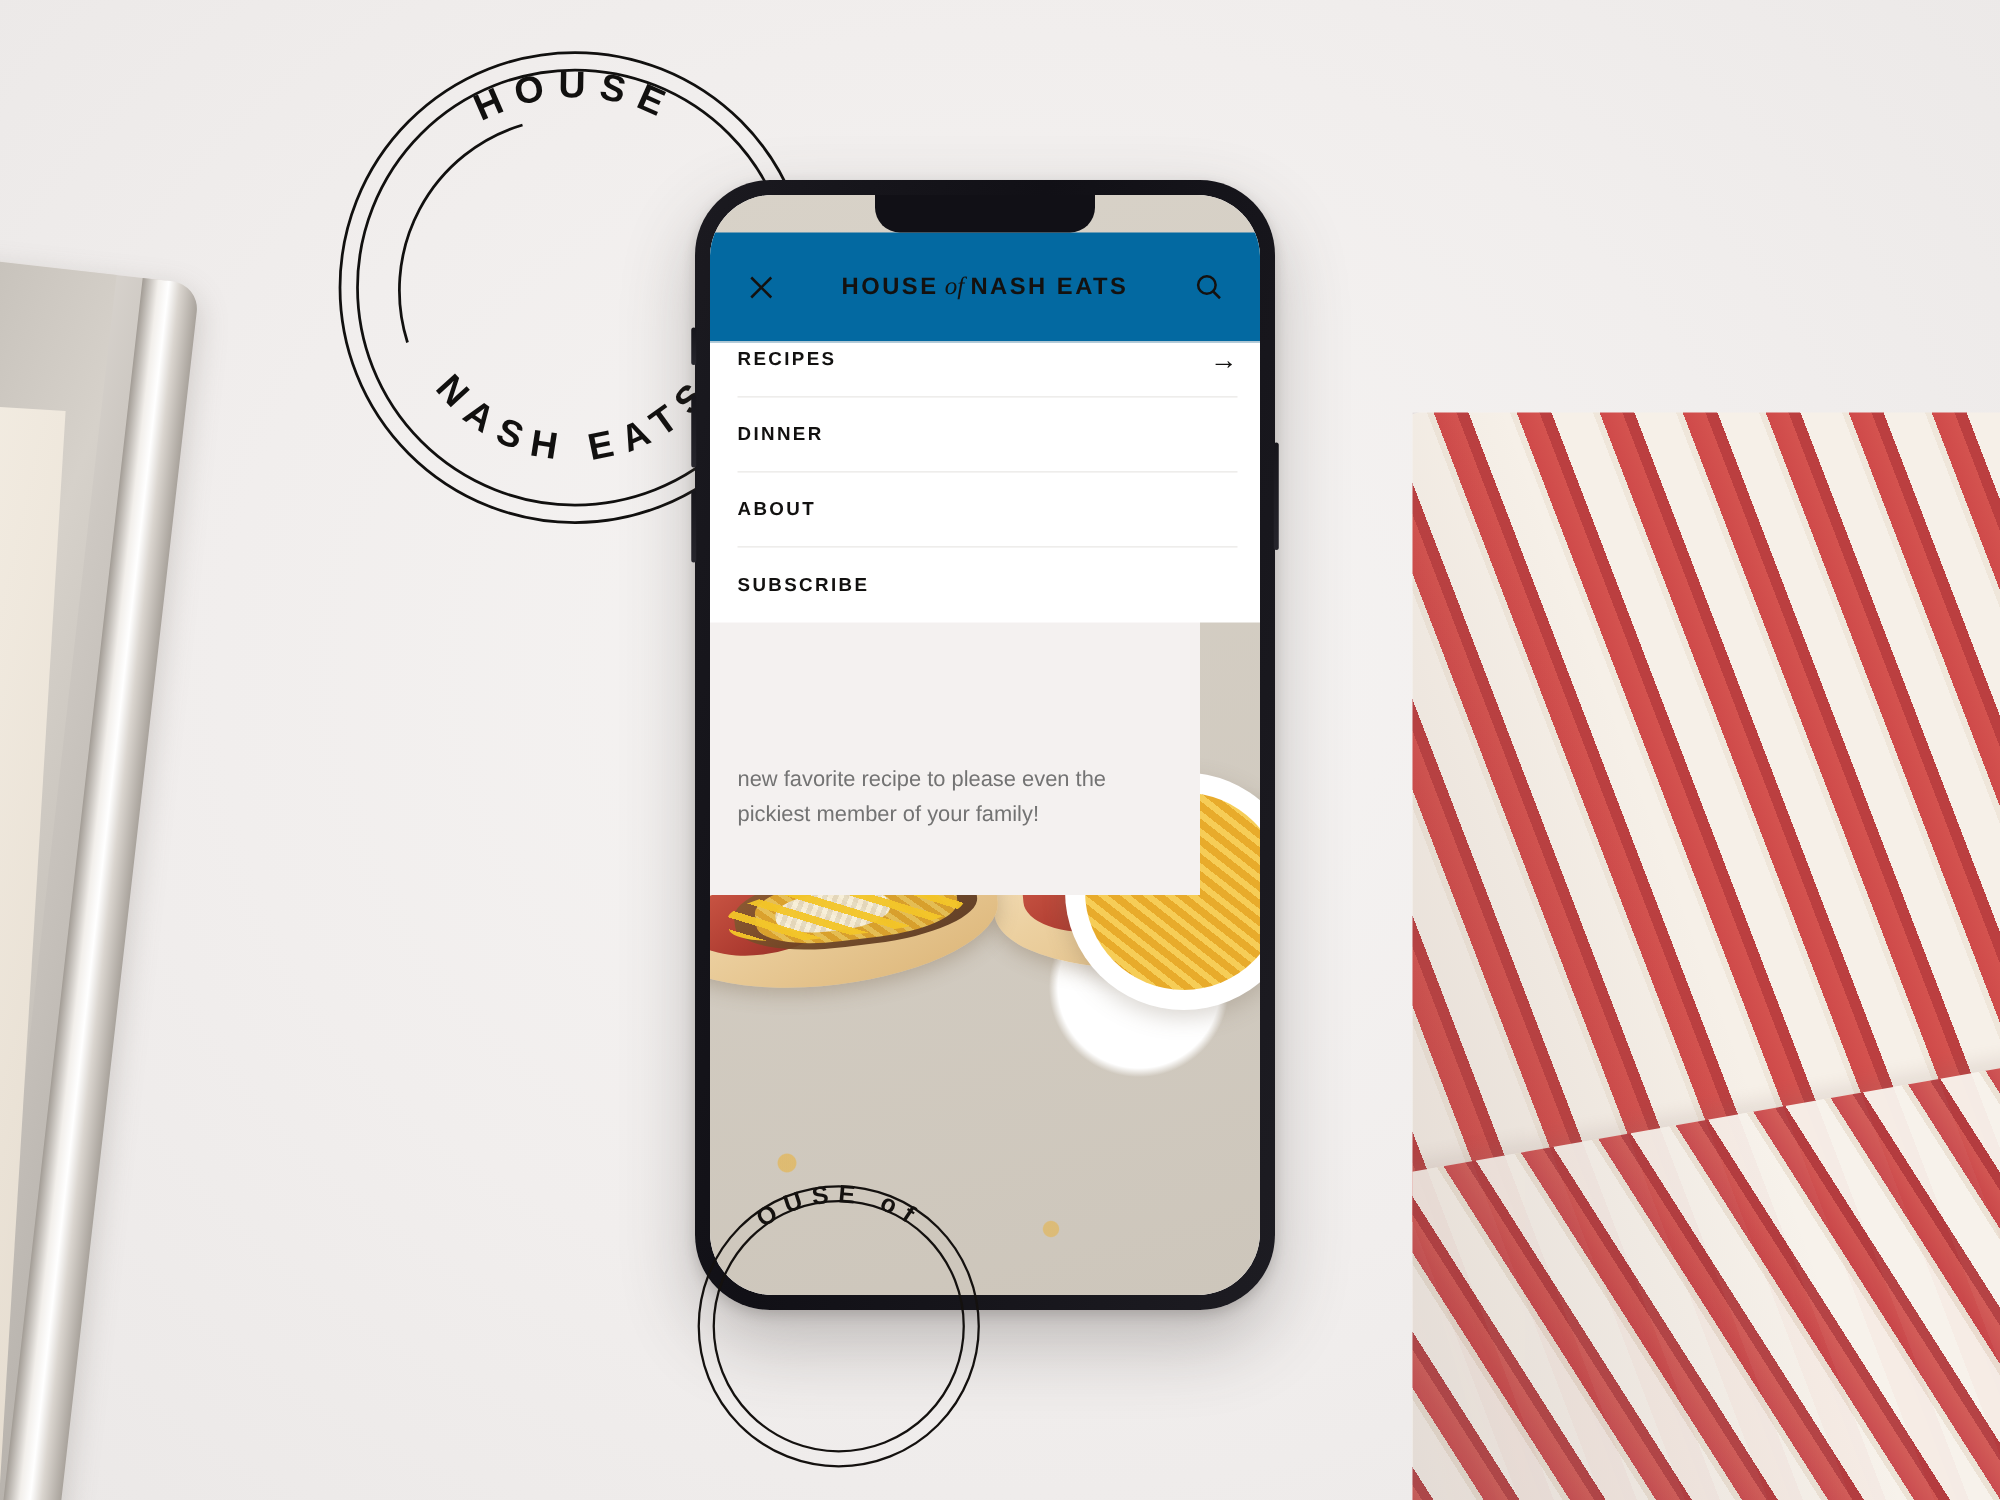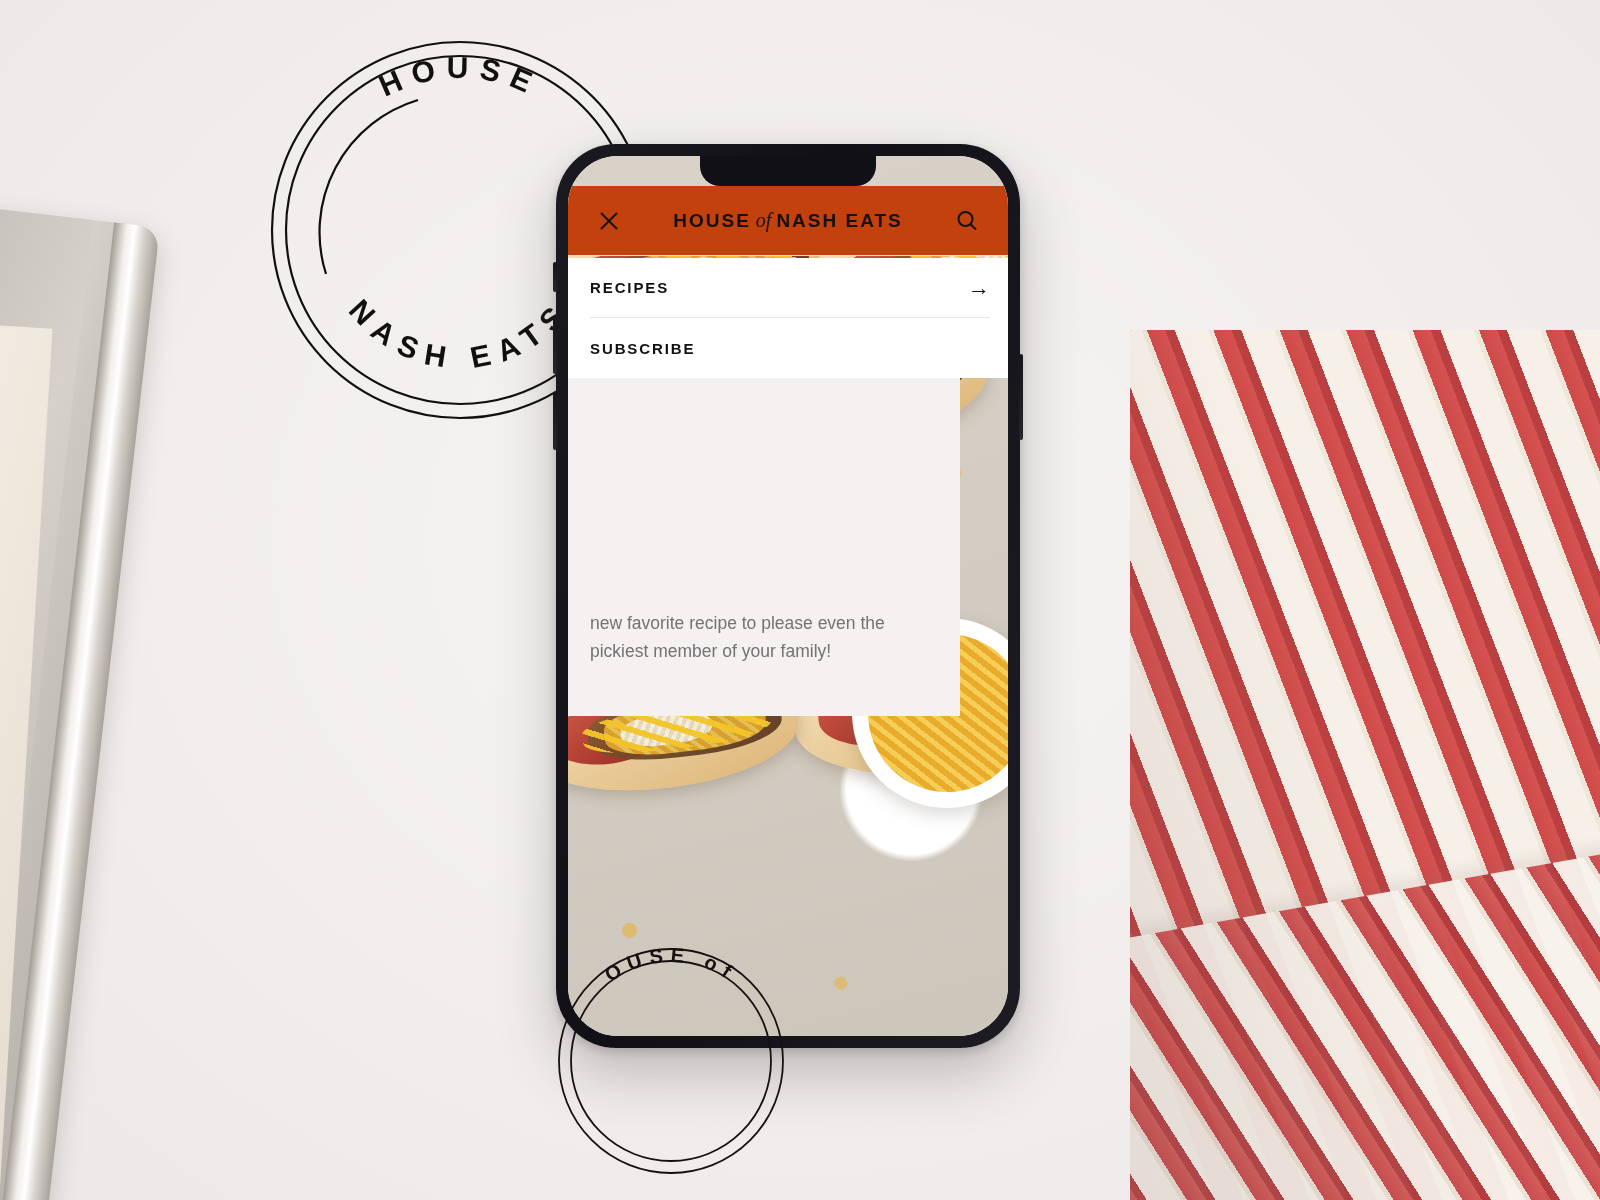--- a/index.html
+++ b/index.html
@@ -112,22 +112,22 @@
     background:#ffffff; border-radius:50px; overflow:hidden;
   }
   .notch {
     position:absolute; left:50%; top:0; transform:translateX(-50%);
     width:176px; height:30px; background:#111016;
     border-radius:0 0 20px 20px; z-index:40;
   }
 
   
   .app-header {
-    position:relative; z-index:30; height:70px;
-    background:#c2410c; display:flex; align-items:center;
+    position:relative; z-index:30; height:88px;
+    background:#0369a1; display:flex; align-items:center;
     padding:0 24px; border-bottom:1px solid #e7e5e3;
     margin-top:30px;
   }
   .icon-btn { width:34px; height:34px; display:flex; align-items:center; justify-content:center; cursor:pointer; }
   .brand {
     flex:1; text-align:center; font-size:19px; font-weight:700;
     letter-spacing:2.0px; color:#14110f; white-space:nowrap;
   }
   .brand .of {
     font-family:"Liberation Serif", serif;
@@ -329,20 +329,26 @@
     <div class="content">
       <p class="content-body">new favorite recipe to please even the pickiest member of your family!</p>
     </div>
 
     <div class="nav-panel">
       <div class="nav-item">
         <span class="nav-label">RECIPES</span>
         <span class="nav-arrow">→</span>
       </div>
       <div class="nav-item">
+        <span class="nav-label">DINNER</span>
+      </div>
+      <div class="nav-item">
+        <span class="nav-label">ABOUT</span>
+      </div>
+      <div class="nav-item">
         <span class="nav-label">SUBSCRIBE</span>
       </div>
     </div>
 
     <div class="app-header">
       <div class="icon-btn">
         <svg width="22" height="22" viewBox="0 0 22 22">
           <line x1="3" y1="3" x2="19" y2="19" stroke="#14110f" stroke-width="2"></line>
           <line x1="19" y1="3" x2="3" y2="19" stroke="#14110f" stroke-width="2"></line>
         </svg>

